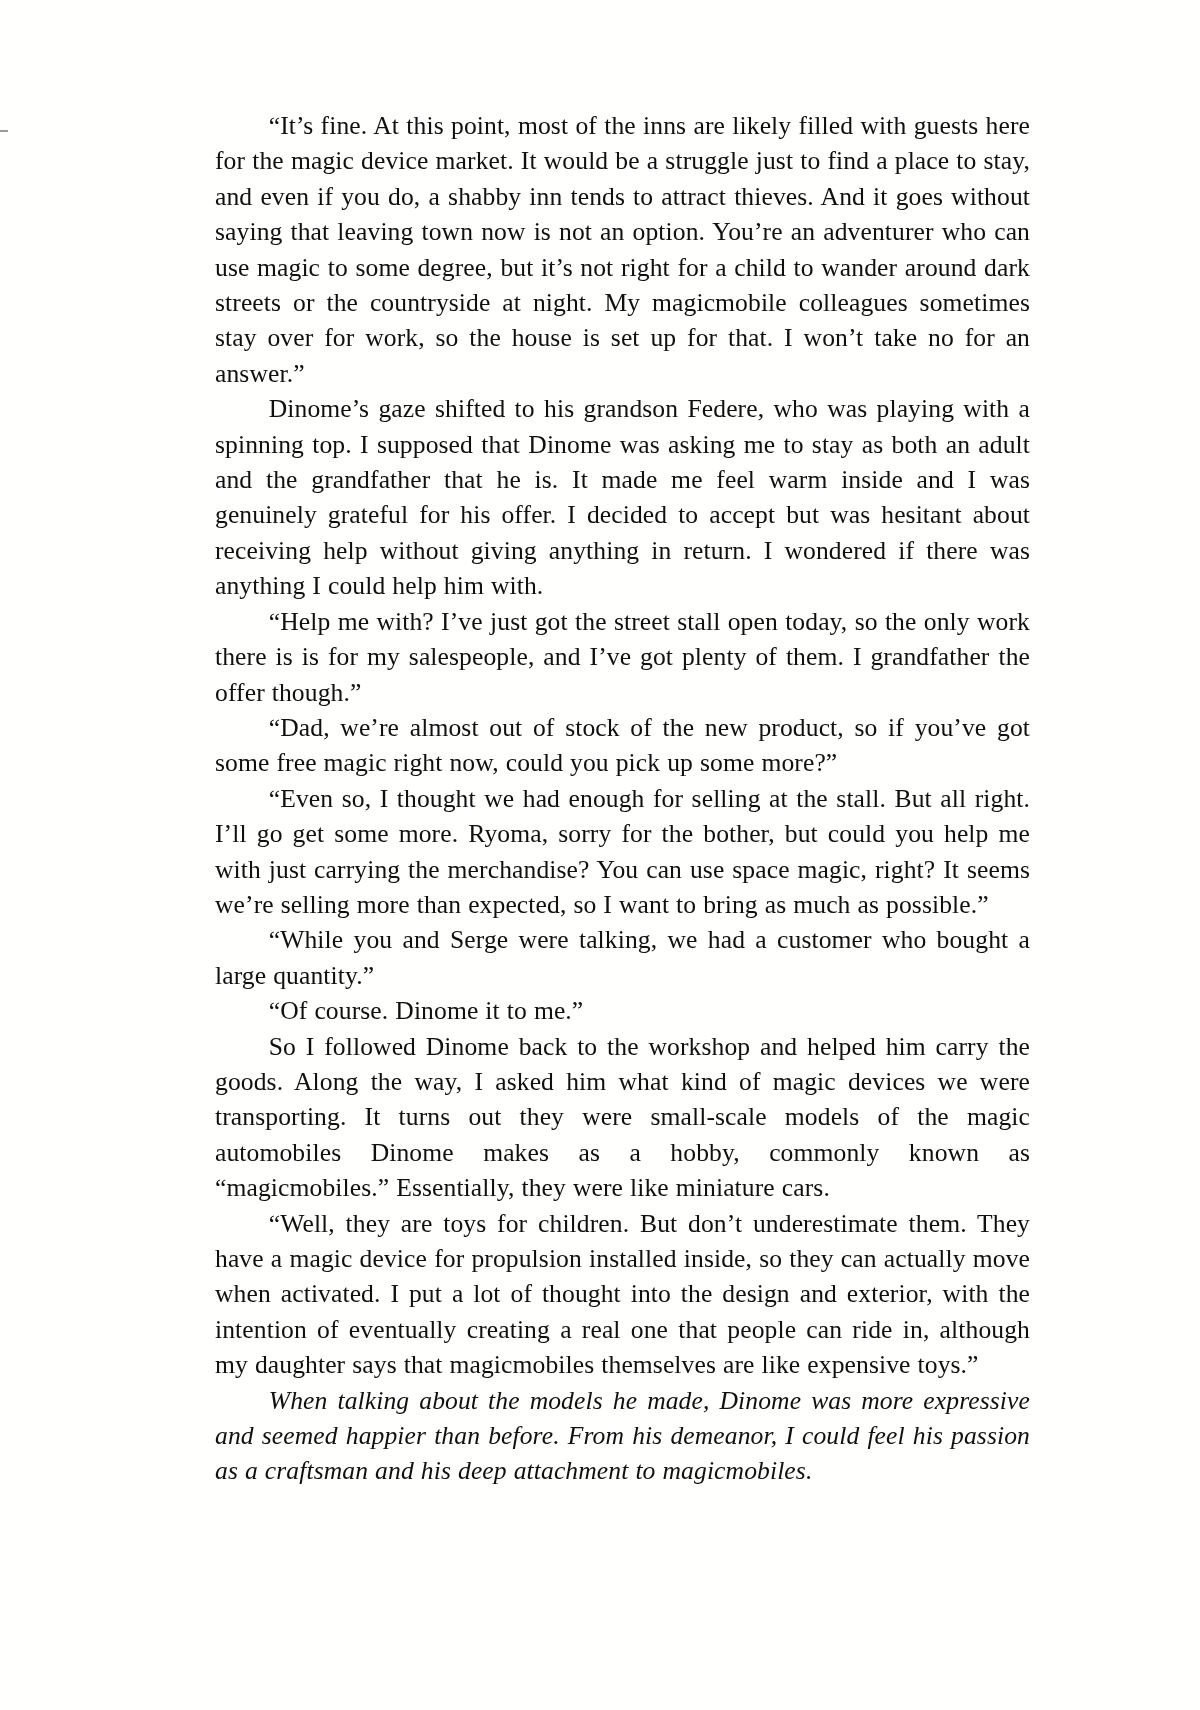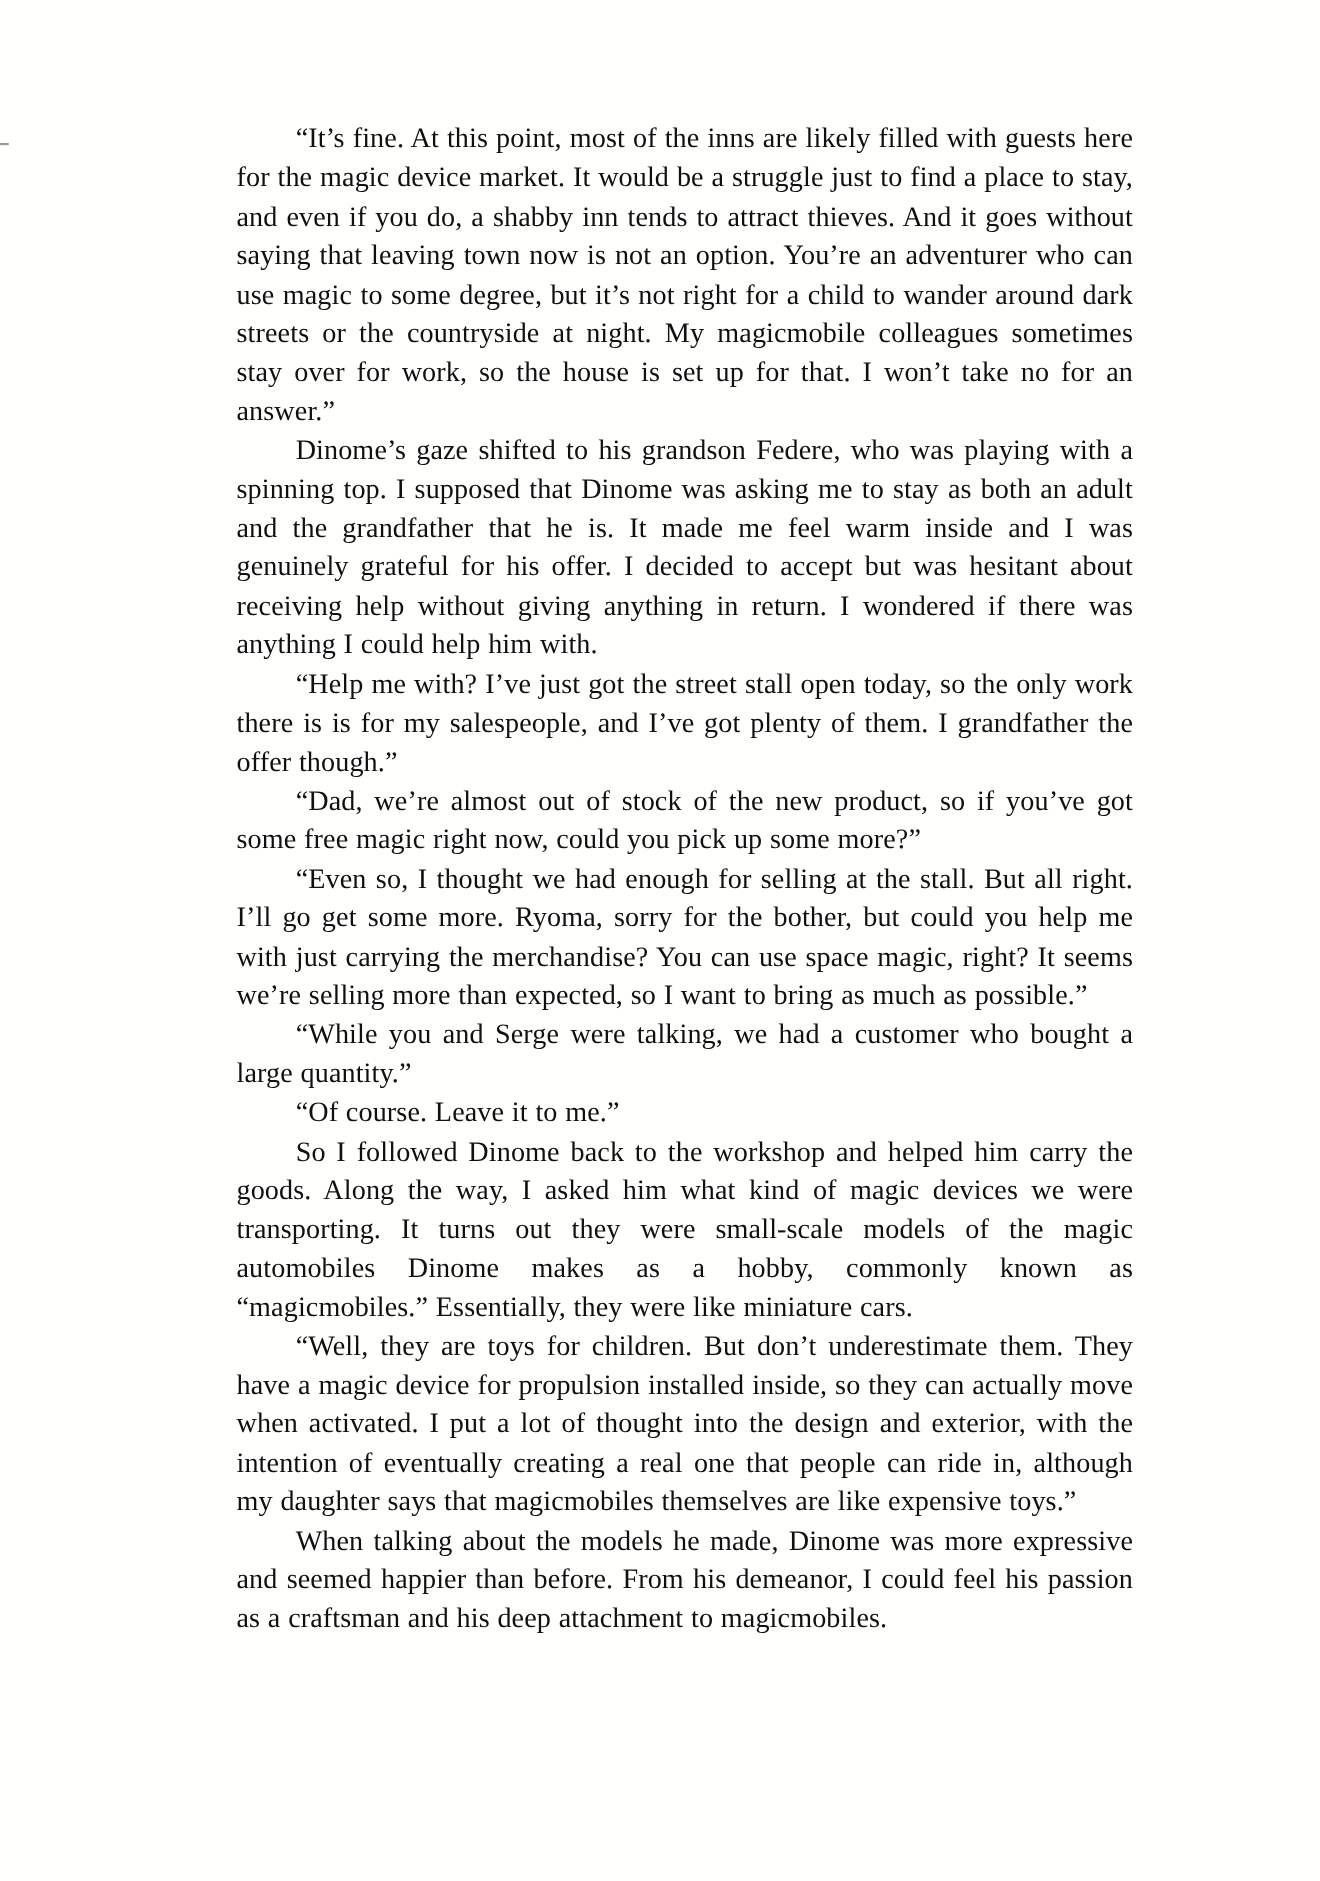--- a/index.html
+++ b/index.html
@@ -46,35 +46,36 @@
     font-size: 25.6px;
     line-height: 35.4px;
     letter-spacing: 0.1px;
     word-spacing: 0.5px;
     color: #101010;
     -webkit-hyphens: none;
     hyphens: none;
   }
   p.para:last-child {
     text-align-last: left;
+    font-style: italic;
   }
 </style>
 </head>
 <body>
 
 <div class="page">
 
   <div class="left-tick"></div>
 
   <div class="text-column">
     <p class="para">“It’s fine. At this point, most of the inns are likely filled with guests here for the magic device market. It would be a struggle just to find a place to stay, and even if you do, a shabby inn tends to attract thieves. And it goes without saying that leaving town now is not an option. You’re an adventurer who can use magic to some degree, but it’s not right for a child to wander around dark streets or the countryside at night. My magicmobile colleagues sometimes stay over for work, so the house is set up for that. I won’t take no for an answer.”</p>
     <p class="para">Dinome’s gaze shifted to his grandson Federe, who was playing with a spinning top. I supposed that Dinome was asking me to stay as both an adult and the grandfather that he is. It made me feel warm inside and I was genuinely grateful for his offer. I decided to accept but was hesitant about receiving help without giving anything in return. I wondered if there was anything I could help him with.</p>
     <p class="para">“Help me with? I’ve just got the street stall open today, so the only work there is is for my salespeople, and I’ve got plenty of them. I grandfather the offer though.”</p>
     <p class="para">“Dad, we’re almost out of stock of the new product, so if you’ve got some free magic right now, could you pick up some more?”</p>
     <p class="para">“Even so, I thought we had enough for selling at the stall. But all right. I’ll go get some more. Ryoma, sorry for the bother, but could you help me with just carrying the merchandise? You can use space magic, right? It seems we’re selling more than expected, so I want to bring as much as possible.”</p>
     <p class="para">“While you and Serge were talking, we had a customer who bought a large quantity.”</p>
-    <p class="para">“Of course. Leave it to me.”</p>
+    <p class="para">“Of course. Dinome it to me.”</p>
     <p class="para">So I followed Dinome back to the workshop and helped him carry the goods. Along the way, I asked him what kind of magic devices we were transporting. It turns out they were small-scale models of the magic automobiles Dinome makes as a hobby, commonly known as “magicmobiles.” Essentially, they were like miniature cars.</p>
     <p class="para">“Well, they are toys for children. But don’t underestimate them. They have a magic device for propulsion installed inside, so they can actually move when activated. I put a lot of thought into the design and exterior, with the intention of eventually creating a real one that people can ride in, although my daughter says that magicmobiles themselves are like expensive toys.”</p>
     <p class="para">When talking about the models he made, Dinome was more expressive and seemed happier than before. From his demeanor, I could feel his passion as a craftsman and his deep attachment to magicmobiles.</p>
   </div>
 
 </div>
 
 </body></html>

